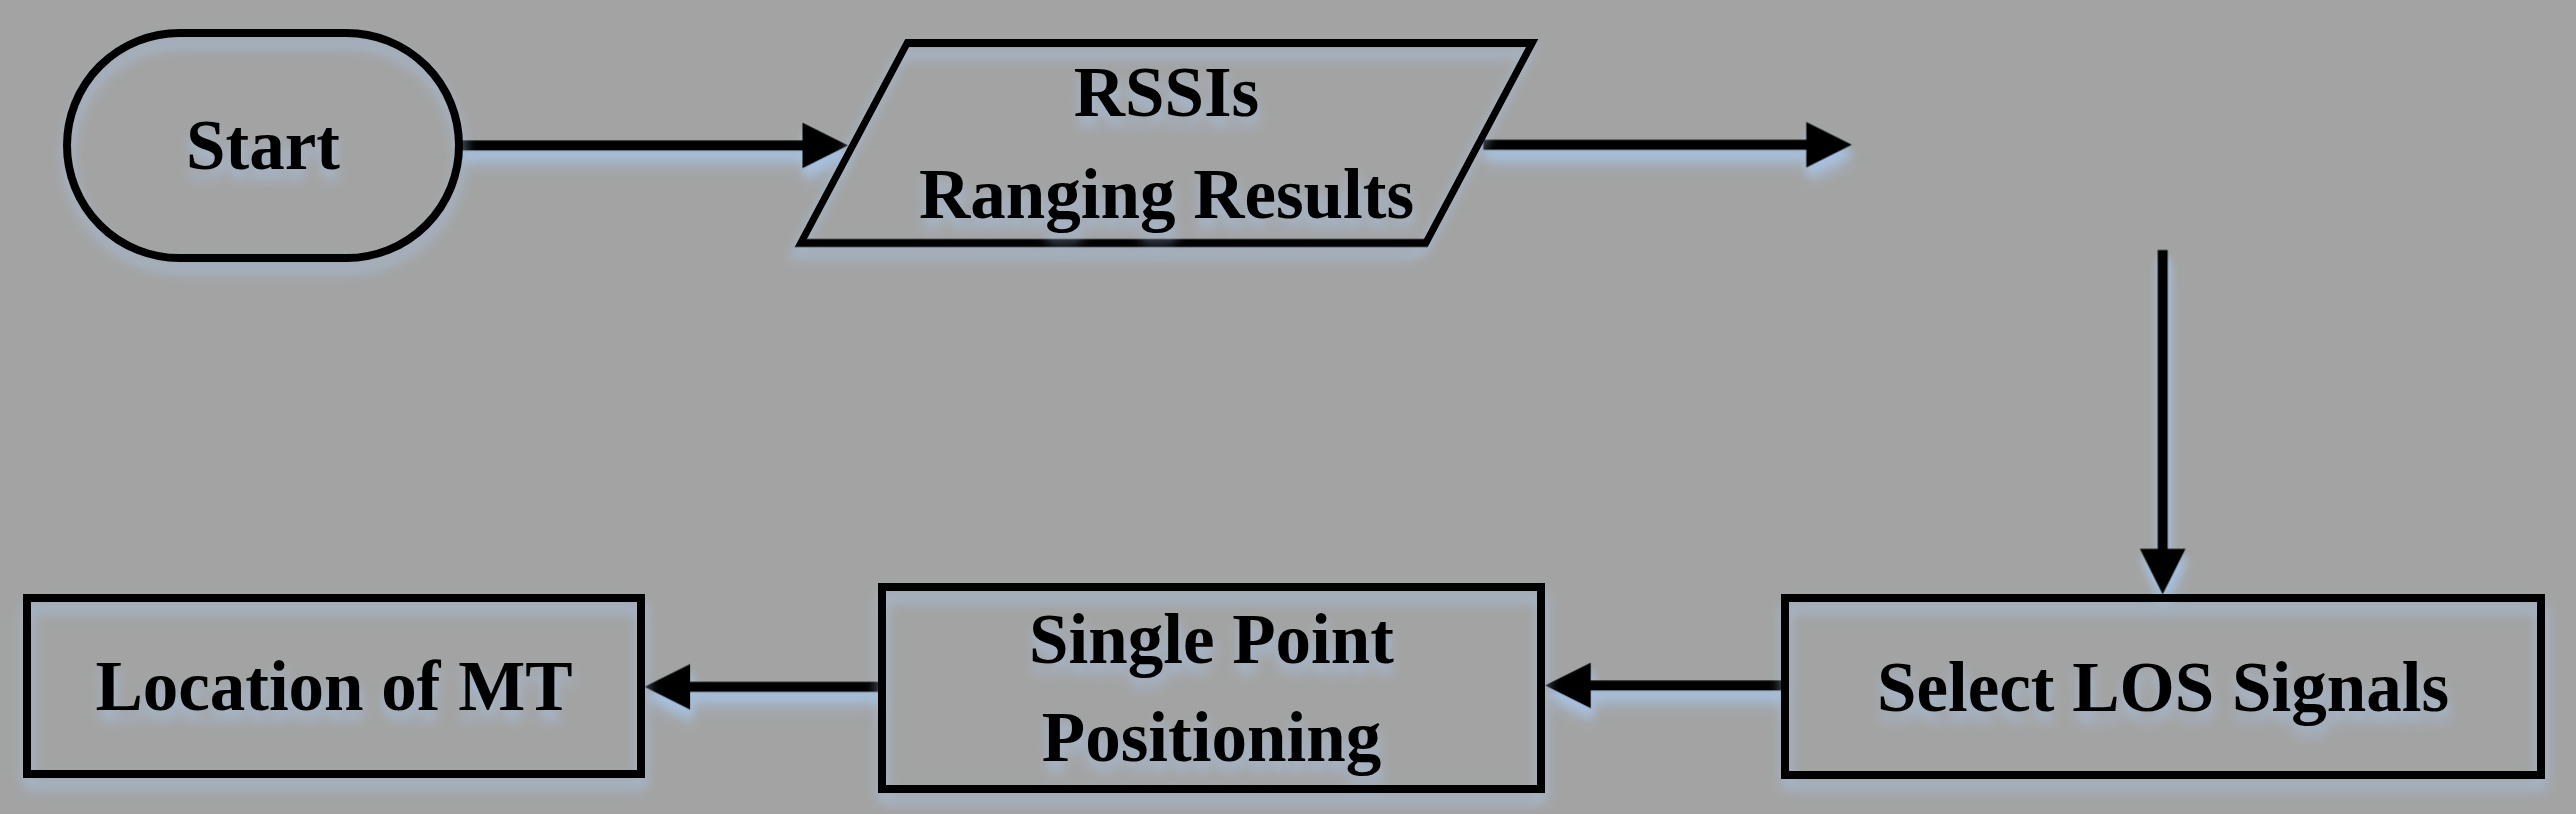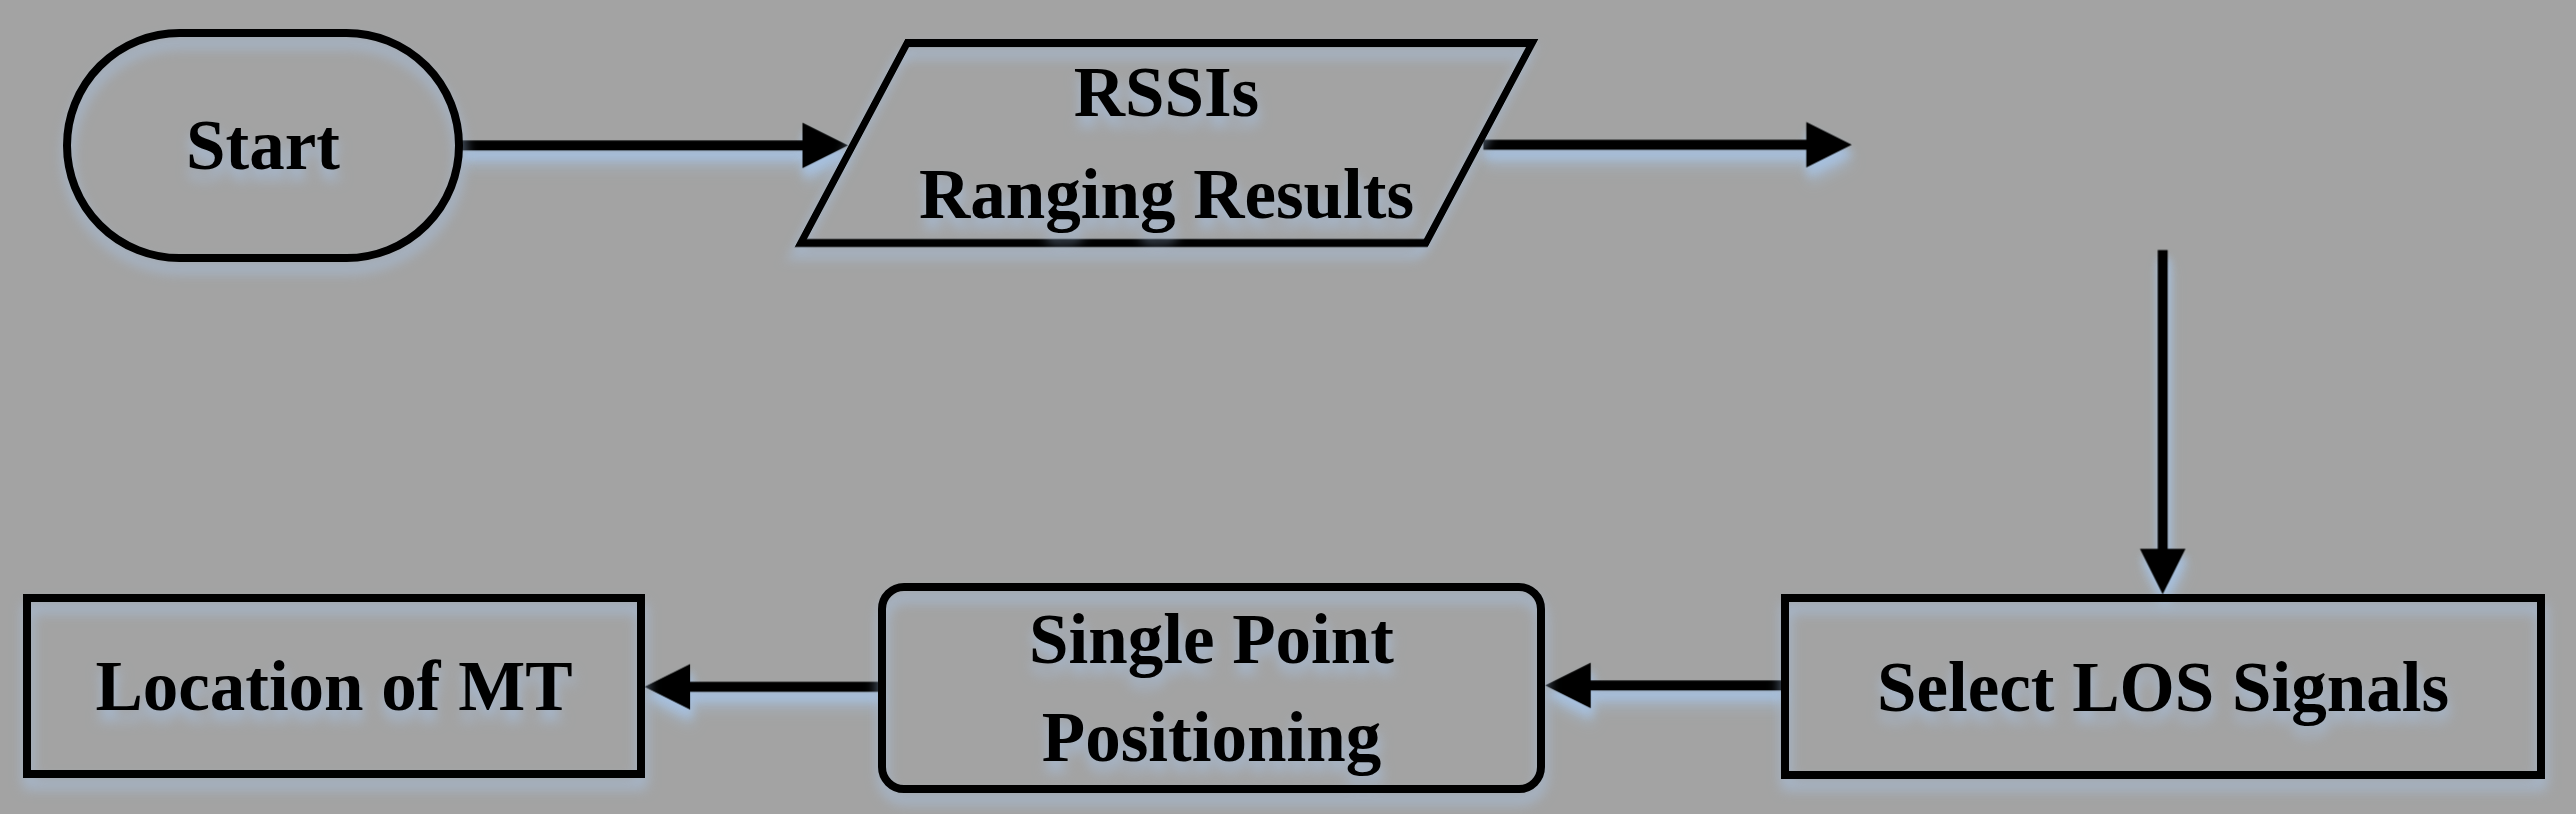--- a/index.html
+++ b/index.html
@@ -62,21 +62,21 @@
     height: 815px;
   }
   .arrow-layer g { filter: drop-shadow(2px 12px 7px rgba(168,196,231,0.65)); }
 
   
   #node-start    { left: 63px;   top: 28.5px;  width: 400px;  height: 233px; }
   #node-rssis    { left: 850px; top: 39px;  width: 633px;  height: 208px; transform: skewX(-28deg); }
   #label-rssis   { left: 850px; top: 39px;  width: 633px;  height: 208px; }
   #node-nlos     { left: 1852px; top: 43px;  width: 622px;  height: 208px; }
   #node-select   { left: 1781px; top: 594px; width: 764px; height: 185px; text-align: center; }
-  #node-spp      { left: 878px; top: 583px; width: 667px;  height: 210px; border-radius: 26px; }
+  #node-spp      { left: 878px; top: 583px; width: 667px;  height: 210px; }
   #node-location { left: 23px;   top: 594px; width: 622px;  height: 184px; }
 </style>
 </head>
 <body>
 
 <div class="canvas">
 
   <svg class="arrow-layer" viewBox="0 0 3621 1145" xmlns="http://www.w3.org/2000/svg">
     <g stroke="#000000" stroke-width="14" fill="#000000">
       <g>

